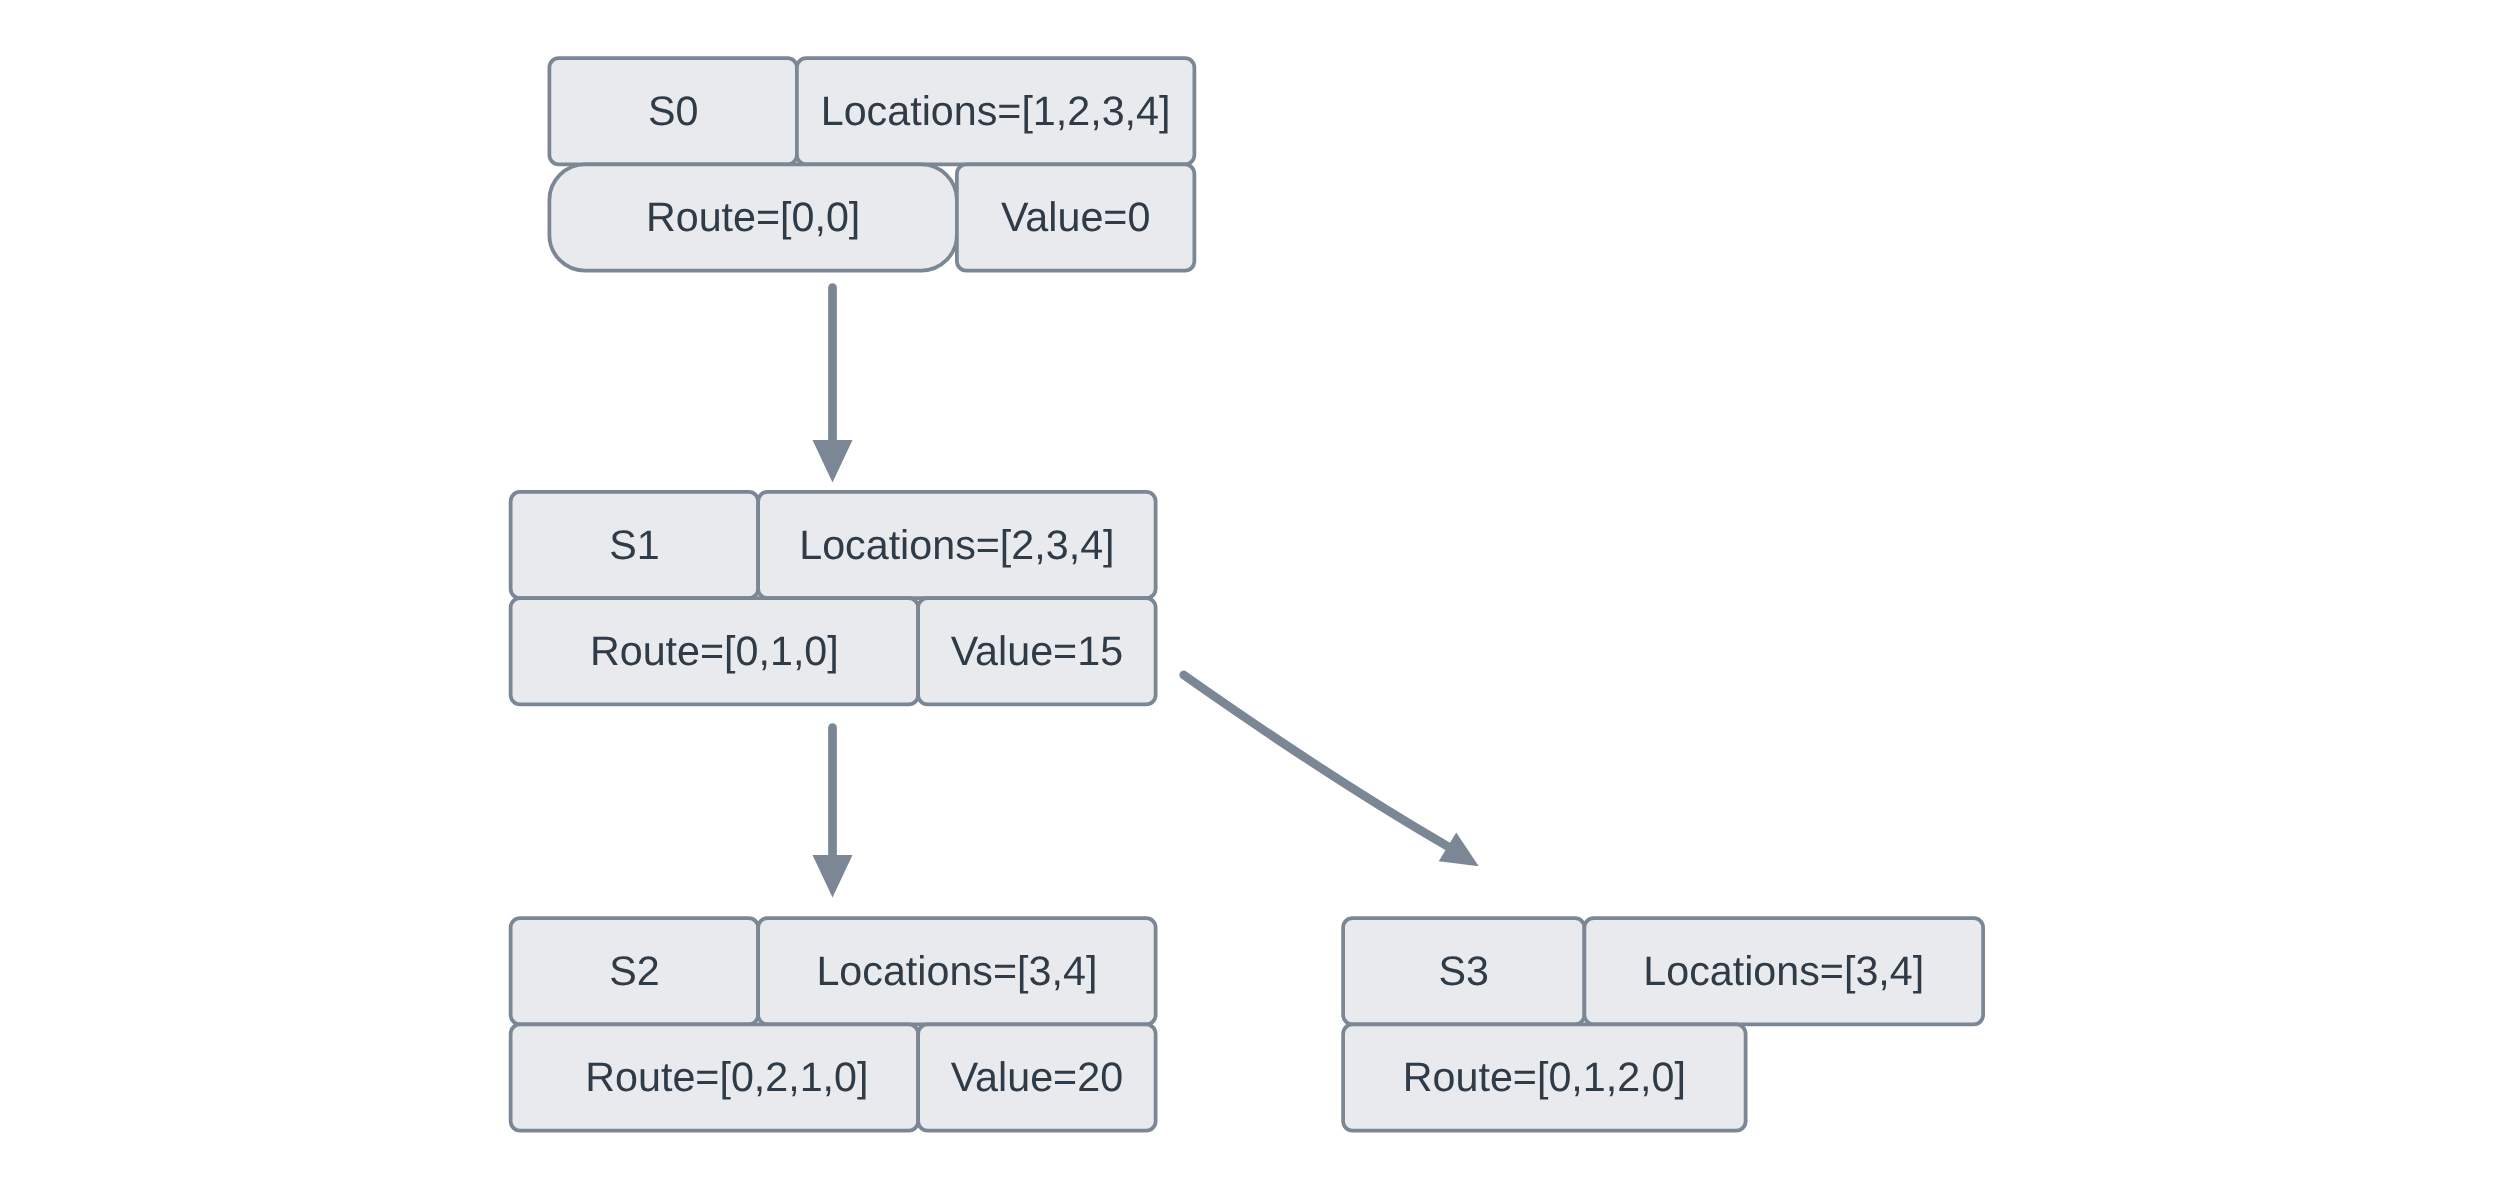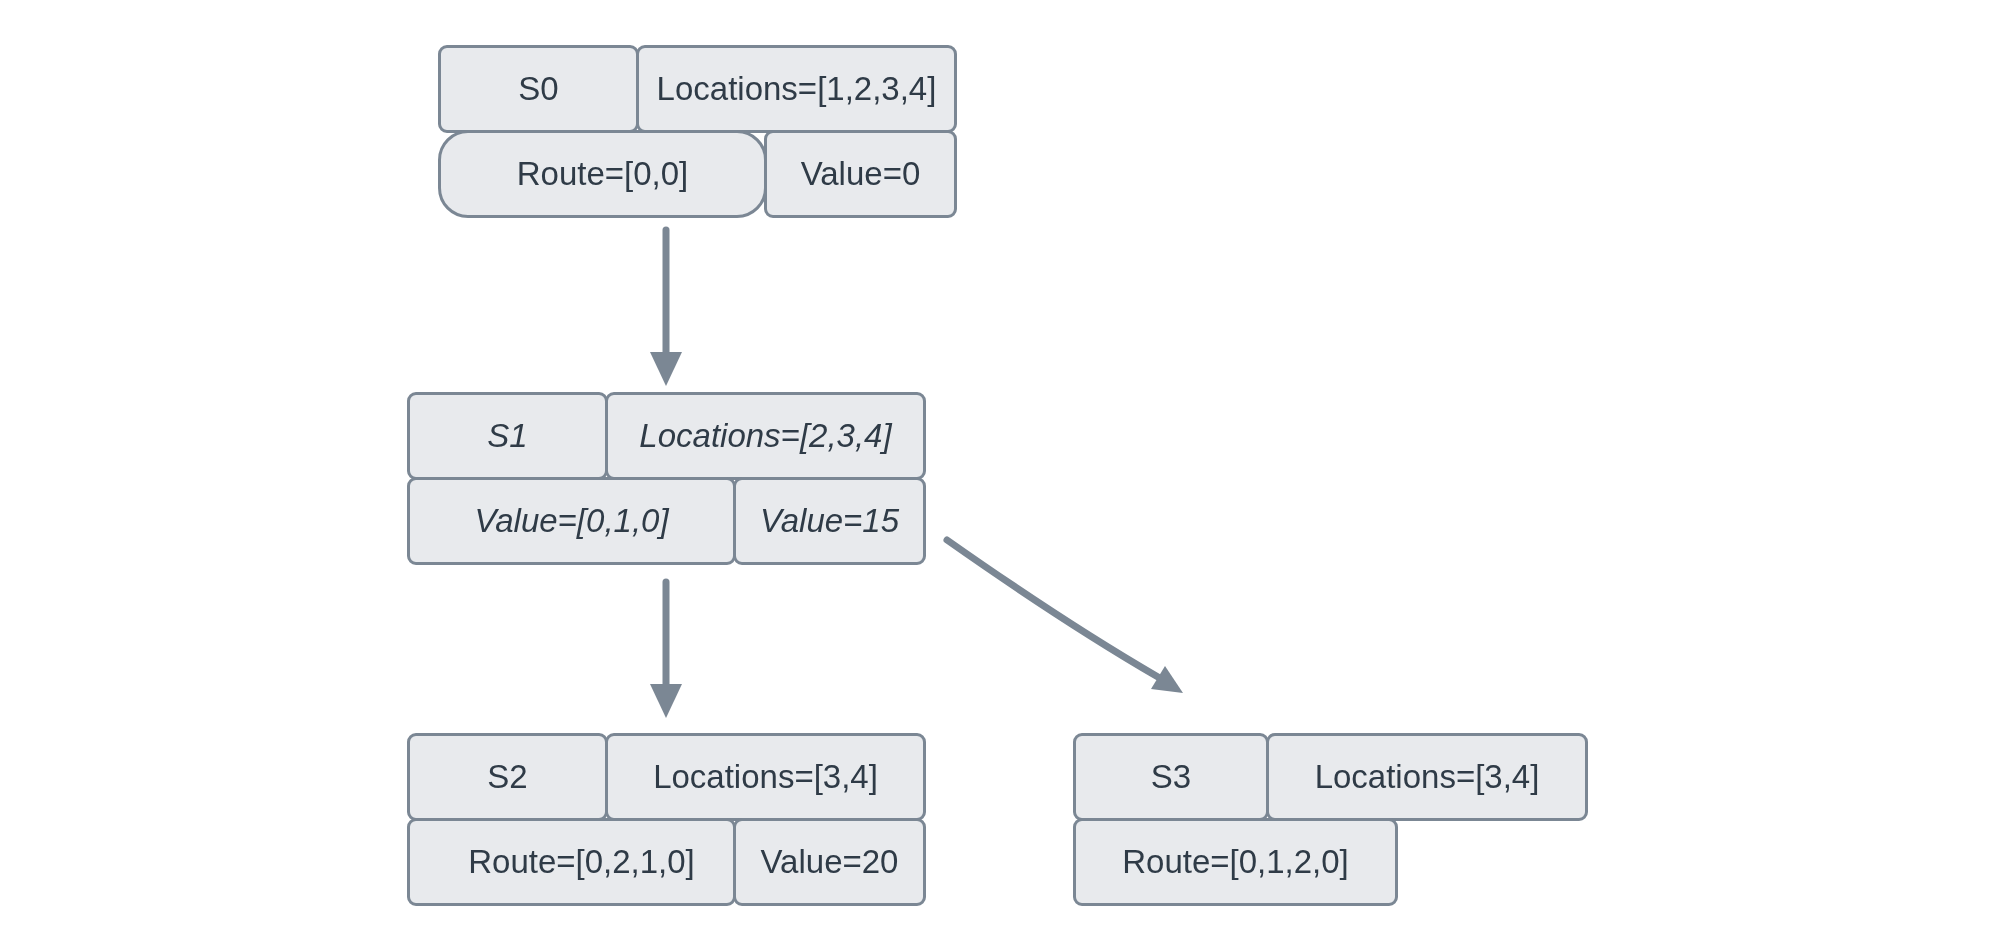--- a/index.html
+++ b/index.html
@@ -52,24 +52,24 @@
 
 <div class="canvas">
 
   <div class="node" style="left:407px;top:45px;width:519px;height:173px;margin-left:31px;">
     <div class="cell" style="left:0;top:0;width:201px;height:88px;">S0</div>
     <div class="cell" style="left:198px;top:0;width:321px;height:88px;text-align:right;">Locations=[1,2,3,4]</div>
     <div class="cell" style="left:0;top:85px;width:329px;height:88px;border-radius:30px;">Route=[0,0]</div>
     <div class="cell" style="left:326px;top:85px;width:193px;height:88px;">Value=0</div>
   </div>
 
-  <div class="node" style="left:407px;top:392px;width:519px;height:173px;font-style:italic;">
+  <div class="node" style="left:407px;top:392px;width:519px;height:173px;">
     <div class="cell" style="left:0;top:0;width:201px;height:88px;">S1</div>
     <div class="cell" style="left:198px;top:0;width:321px;height:88px;">Locations=[2,3,4]</div>
-    <div class="cell" style="left:0;top:85px;width:329px;height:88px;">Value=[0,1,0]</div>
+    <div class="cell" style="left:0;top:85px;width:329px;height:88px;">Route=[0,1,0]</div>
     <div class="cell" style="left:326px;top:85px;width:193px;height:88px;">Value=15</div>
   </div>
 
   <div class="node" style="left:407px;top:733px;width:519px;height:213px;">
     <div class="cell" style="left:0;top:0;width:201px;height:88px;">S2</div>
     <div class="cell" style="left:198px;top:0;width:321px;height:88px;">Locations=[3,4]</div>
     <div class="cell" style="left:0;top:85px;width:329px;height:88px;padding-left:20px;">Route=[0,2,1,0]</div>
     <div class="cell" style="left:326px;top:85px;width:193px;height:88px;">Value=20</div>
   </div>
 

